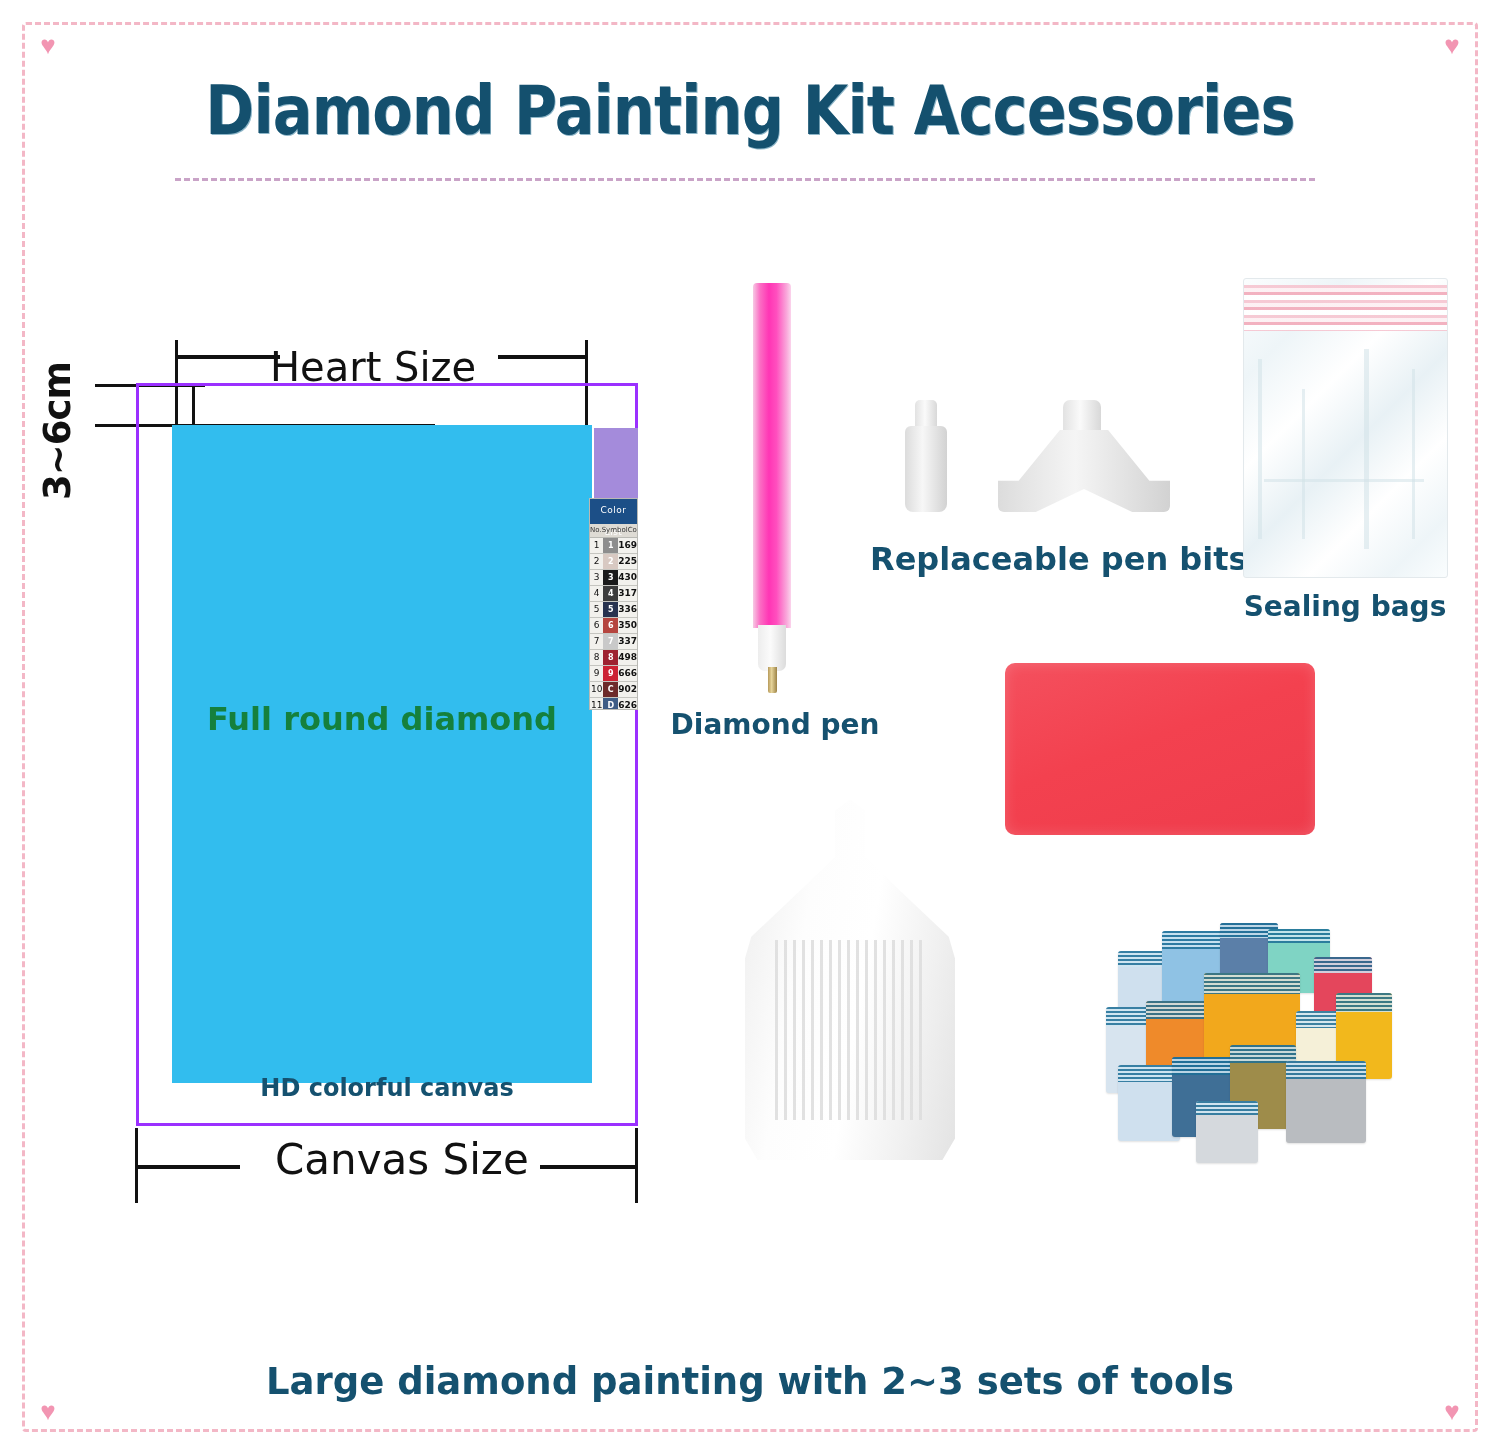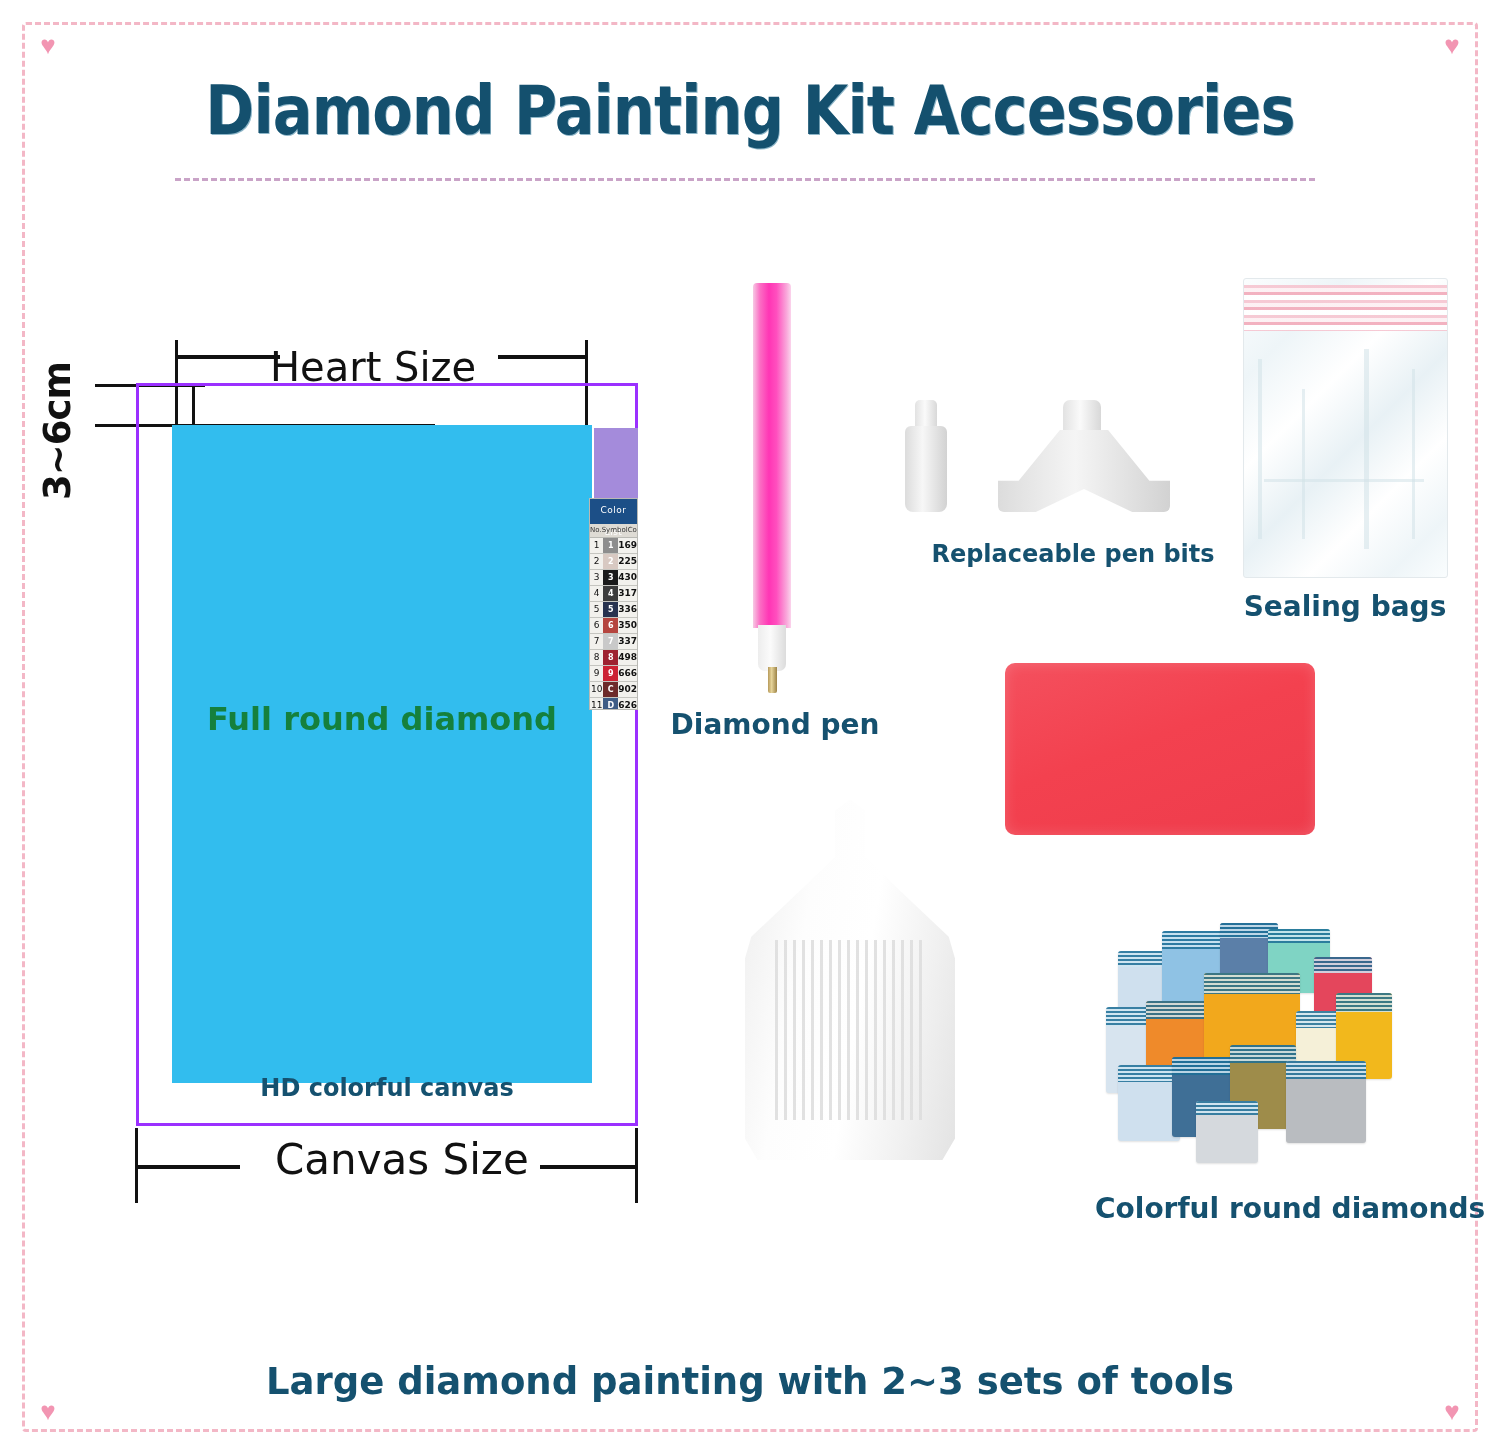--- a/index.html
+++ b/index.html
@@ -322,21 +322,21 @@
   <div class="item-cap" style="left:640px;top:708px;width:270px;font-size:28px;">Diamond pen</div>
 
   <div class="bit-small">
     <div class="neck"></div>
     <div class="body"></div>
   </div>
   <div class="bit-wide">
     <div class="neck"></div>
     <div class="flare"></div>
   </div>
-  <div class="item-cap" style="left:918px;top:540px;width:310px;font-size:24px;text-align:center;">Replaceable pen bits</div>
+  <div class="item-cap" style="left:870px;top:540px;width:310px;font-size:32px;text-align:center;">Replaceable pen bits</div>
 
   <div class="bag">
     <div class="bag-zip"></div>
     <div class="bag-crease" style="left:14px;top:80px;width:4px;height:180px;"></div>
     <div class="bag-crease" style="left:58px;top:110px;width:3px;height:150px;"></div>
     <div class="bag-crease" style="left:120px;top:70px;width:5px;height:200px;"></div>
     <div class="bag-crease" style="left:168px;top:90px;width:3px;height:170px;"></div>
     <div class="bag-crease" style="left:20px;top:200px;width:160px;height:3px;"></div>
   </div>
   <div class="item-cap" style="left:1205px;top:590px;width:280px;font-size:28px;">Sealing bags</div>
@@ -358,17 +358,16 @@
       <div class="pk" style="left: 46px; top: 86px; width: 74px; height: 82px; background: rgb(239, 138, 42);"></div>
       <div class="pk" style="left: 104px; top: 58px; width: 96px; height: 94px; background: rgb(242, 168, 28);"></div>
       <div class="pk" style="left: 196px; top: 96px; width: 66px; height: 78px; background: rgb(245, 240, 216);"></div>
       <div class="pk" style="left: 236px; top: 78px; width: 56px; height: 86px; background: rgb(242, 184, 28);"></div>
       <div class="pk" style="left: 18px; top: 150px; width: 62px; height: 76px; background: rgb(207, 224, 238);"></div>
       <div class="pk" style="left: 72px; top: 142px; width: 70px; height: 80px; background: rgb(63, 111, 150);"></div>
       <div class="pk" style="left: 130px; top: 130px; width: 66px; height: 84px; background: rgb(158, 140, 74);"></div>
       <div class="pk" style="left: 186px; top: 146px; width: 80px; height: 82px; background: rgb(185, 188, 192);"></div>
       <div class="pk" style="left: 96px; top: 186px; width: 62px; height: 62px; background: rgb(213, 217, 221);"></div>
     </div>
-  <div class="item-cap" style="left:1095px;top:1192px;width:320px;font-size:28px;">Colorful round diamonds</div>
 
   <div class="item-cap" style="left:0;top:1360px;width:1500px;font-size:37px;">Large diamond painting with 2~3 sets of tools</div>
 
 </div>
 
 </body></html>

